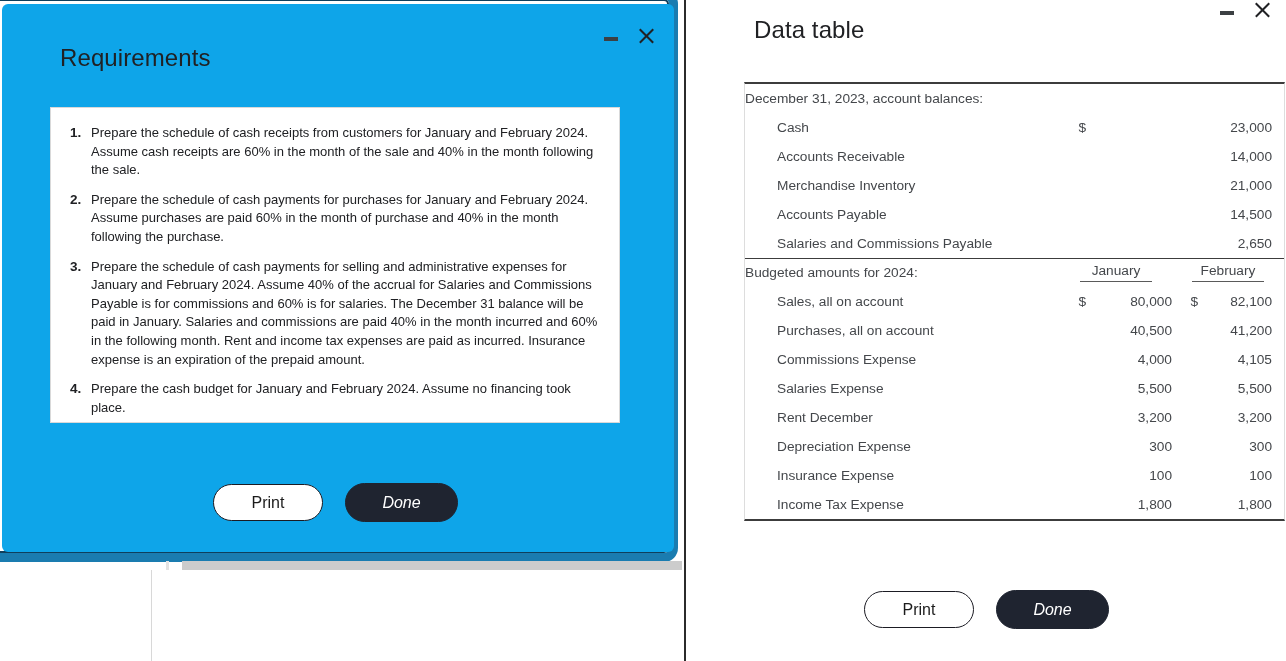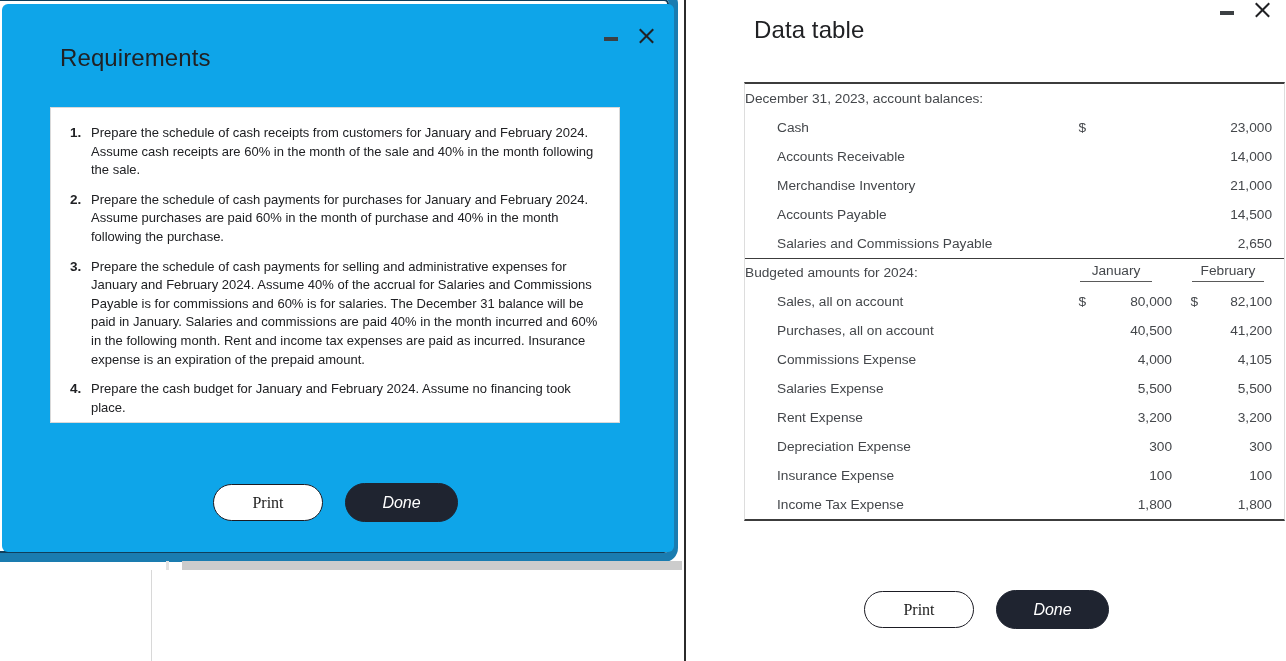--- a/index.html
+++ b/index.html
@@ -88,21 +88,21 @@
   
   .btn-row { position: absolute; display: flex; align-items: center; }
   .btn {
     font-family: "Liberation Sans", sans-serif;
     font-size: 16px; border-radius: 999px; cursor: pointer;
     display: inline-flex; align-items: center; justify-content: center;
     line-height: 1;
   }
   .btn-print {
     background: #ffffff; color: #1b1b1b; border: 1.6px solid #1b1b23;
-    width: 110px; height: 37px; font-family: Liberation Serif, serif;
+    width: 110px; height: 37px;
   }
   .btn-done {
     background: #1f2430; color: #ffffff; border: 1.6px solid #1f2430;
     width: 113px; height: 39px; font-weight: 500; font-style: italic;
   }
 
   
   #right-panel {
     position: absolute; left: 686px; top: 0; width: 600px; height: 661px;
     background: #ffffff;
@@ -279,21 +279,21 @@
             <td class="val last">4,105</td>
           </tr>
           <tr>
             <td class="lbl indent">Salaries Expense</td>
             <td class="cur"></td>
             <td class="val">5,500</td>
             <td class="cur"></td>
             <td class="val last">5,500</td>
           </tr>
           <tr>
-            <td class="lbl indent">Rent Expense</td>
+            <td class="lbl indent">Rent December</td>
             <td class="cur"></td>
             <td class="val">3,200</td>
             <td class="cur"></td>
             <td class="val last">3,200</td>
           </tr>
           <tr>
             <td class="lbl indent">Depreciation Expense</td>
             <td class="cur"></td>
             <td class="val">300</td>
             <td class="cur"></td>

